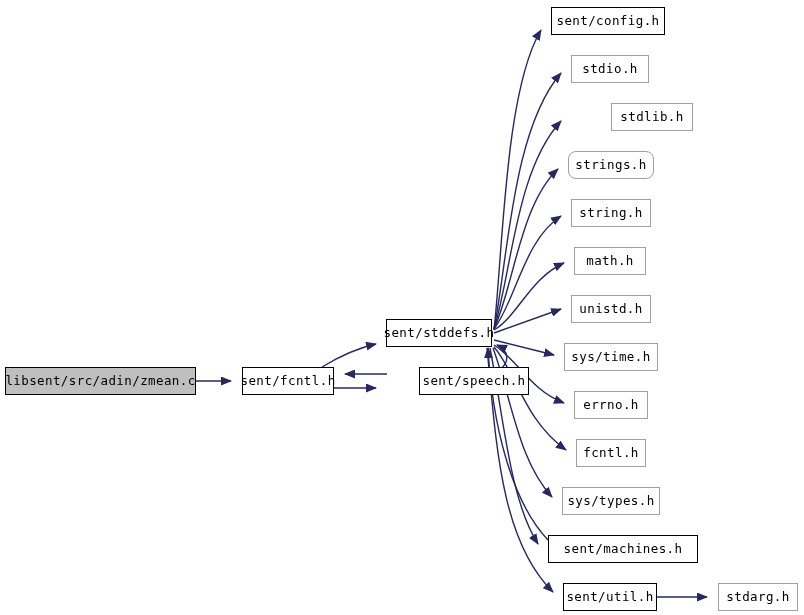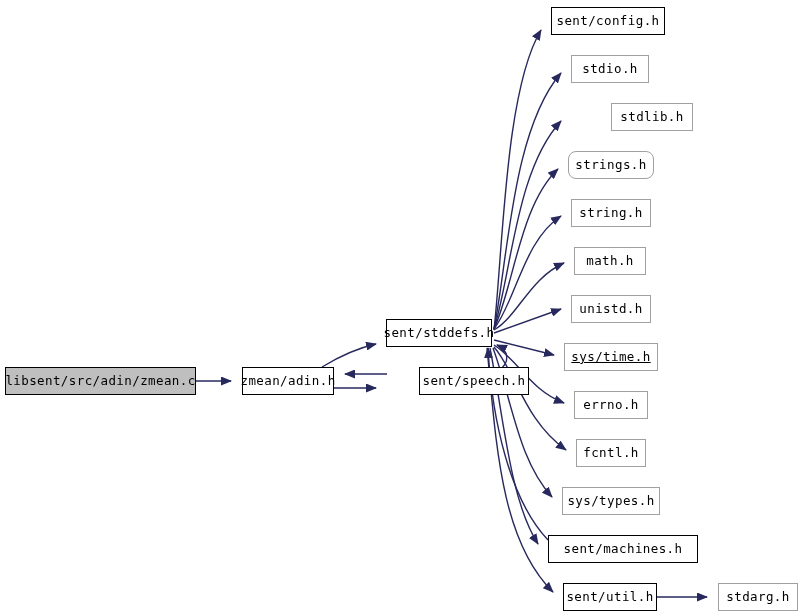--- a/index.html
+++ b/index.html
@@ -80,21 +80,21 @@
 
       <path d="M657,597 L707,597"></path>
     </g>
   </svg>
 
   <div class="node root" style="left:5px;  top:367px; width:191px;">
       <span>libsent/src/adin/zmean.c</span>
     </div>
 
   <div class="node doc" style="left:242px;top:367px; width:92px;">
-      <span>zmean/adin.h</span>
+      <span>sent/fcntl.h</span>
     </div>
 
   <div class="node doc" style="left:387px;top:367px; width:110px;margin-left:32px;">
       <span>sent/speech.h</span>
     </div>
 
   <div class="node doc" style="left:386px;top:319px; width:106px;">
       <span>sent/stddefs.h</span>
     </div>
 
@@ -119,21 +119,21 @@
     </div>
 
   <div class="node" style="left:574px;top:247px; width:72px;">
       <span>math.h</span>
     </div>
 
   <div class="node" style="left:571px;top:295px; width:80px;">
       <span>unistd.h</span>
     </div>
 
-  <div class="node" style="left:564px;top:343px; width:94px;text-decoration:underline;">
+  <div class="node" style="left:564px;top:343px; width:94px;">
       <span>sys/time.h</span>
     </div>
 
   <div class="node" style="left:574px;top:391px; width:74px;">
       <span>errno.h</span>
     </div>
 
   <div class="node" style="left:576px;top:439px; width:70px;">
       <span>fcntl.h</span>
     </div>

